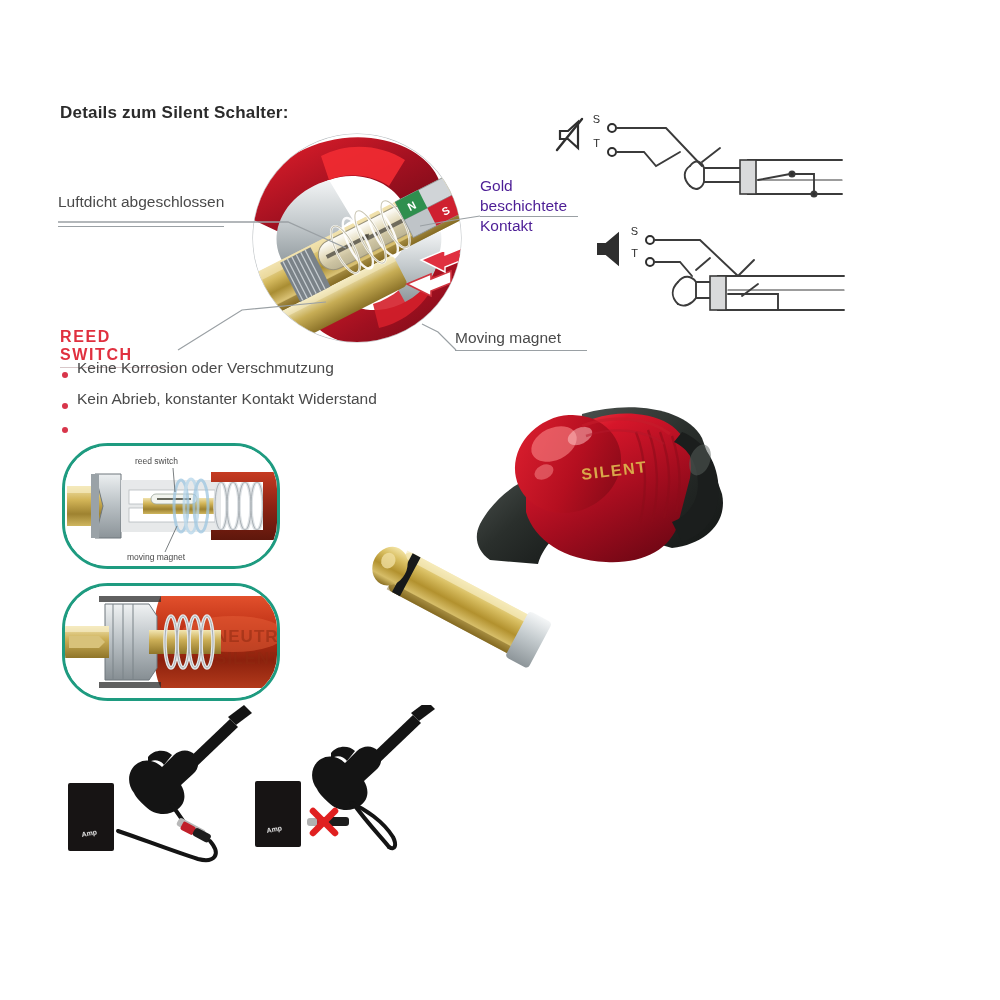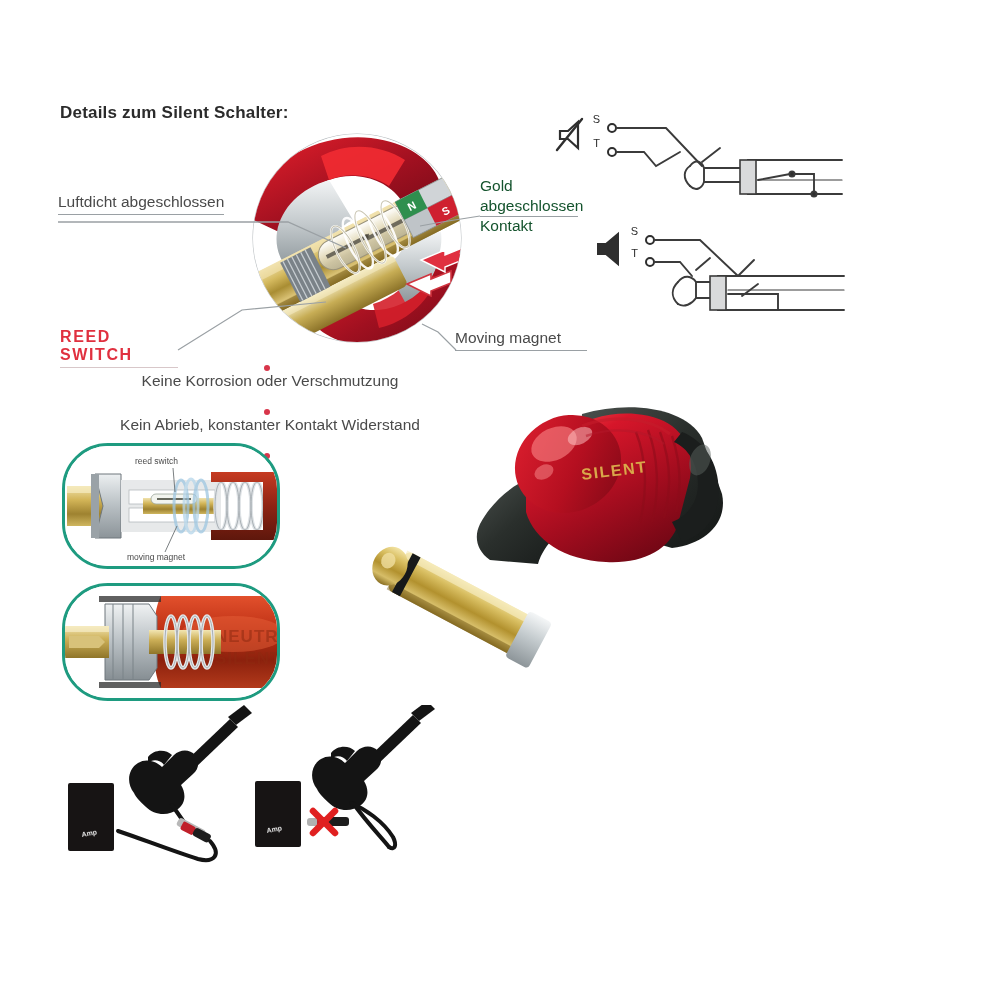--- a/index.html
+++ b/index.html
@@ -15,38 +15,38 @@
 
   
   .headline{
     position:absolute;left:60px;top:103px;
     font-size:17px;font-weight:bold;color:#2b2b2b;
     letter-spacing:.2px;
   }
 
   
   .callout{position:absolute;font-size:15.5px;color:#4a4a4a;line-height:1.28;}
-  .callout.ul{border-bottom:1.4px solid #9aa0a4;padding-bottom:2px;}
-  .callout-multi{position:absolute;font-size:15.5px;color:#14532d;line-height:1.30;}
+  .callout.ul{border-bottom:1.4px solid #9aa0a4;padding-bottom:14px;}
+  .callout-multi{position:absolute;font-size:15.5px;color:#4c1d95;line-height:1.30;}
   .ulbar{position:absolute;height:1.4px;background:#9aa0a4;}
 
   #lbl-luftdicht{left:58px;top:192px;}
   #lbl-gold{left:480px;top:176px;}
   #lbl-moving{left:455px;top:328px;}
 
   
   .reedtitle{
     position:absolute;left:60px;top:328px;
     font-size:16px;font-weight:bold;color:#e0303f;
     letter-spacing:1.6px;
     border-bottom:1.6px solid #d8c7c9;padding-bottom:3px;
     width:118px;
   }
   .bullets{position:absolute;left:60px;top:358px;width:420px;}
-  .bullet{display:flex;align-items:center;margin-bottom:11px;flex-direction:column;}
+  .bullet{display:flex;align-items:flex-end;margin-bottom:11px;}
   .bullet .dot{
     width:6px;height:6px;border-radius:50%;background:#d8354a;
     margin:7px 9px 0 2px;flex:0 0 auto;
   }
   .bullet .txt{font-size:15.5px;color:#4a4a4a;line-height:1.3;}
 
   
   .cut-wrap{position:absolute;left:225px;top:128px;width:265px;height:235px;}
 
   
@@ -194,21 +194,21 @@
     </svg>
   </div>
 
   <div class="callout ul" id="lbl-luftdicht">Luftdicht abgeschlossen</div>
   <svg class="schem" style="left:56px;top:186px;width:300px;height:70px;pointer-events:none">
     <path d="M2 36 L232 36 L290 62" fill="none" stroke="#9aa0a4" stroke-width="1.3"></path>
   </svg>
 
   <div class="callout-multi" id="lbl-gold">
     <div>Gold</div>
-    <div>abgeschlossen</div>
+    <div>beschichtete</div>
     <div>Kontakt</div>
   </div>
   <div class="ulbar" style="left:480px;top:216px;width:98px;"></div>
   <svg class="schem" style="left:418px;top:200px;width:70px;height:36px;pointer-events:none">
     <path d="M62 16 L24 22 L2 26" fill="none" stroke="#9aa0a4" stroke-width="1.2"></path>
   </svg>
 
   <div class="callout" id="lbl-moving">Moving magnet</div>
   <div class="ulbar" style="left:455px;top:350px;width:132px;"></div>
   <svg class="schem" style="left:418px;top:320px;width:50px;height:36px;pointer-events:none">

